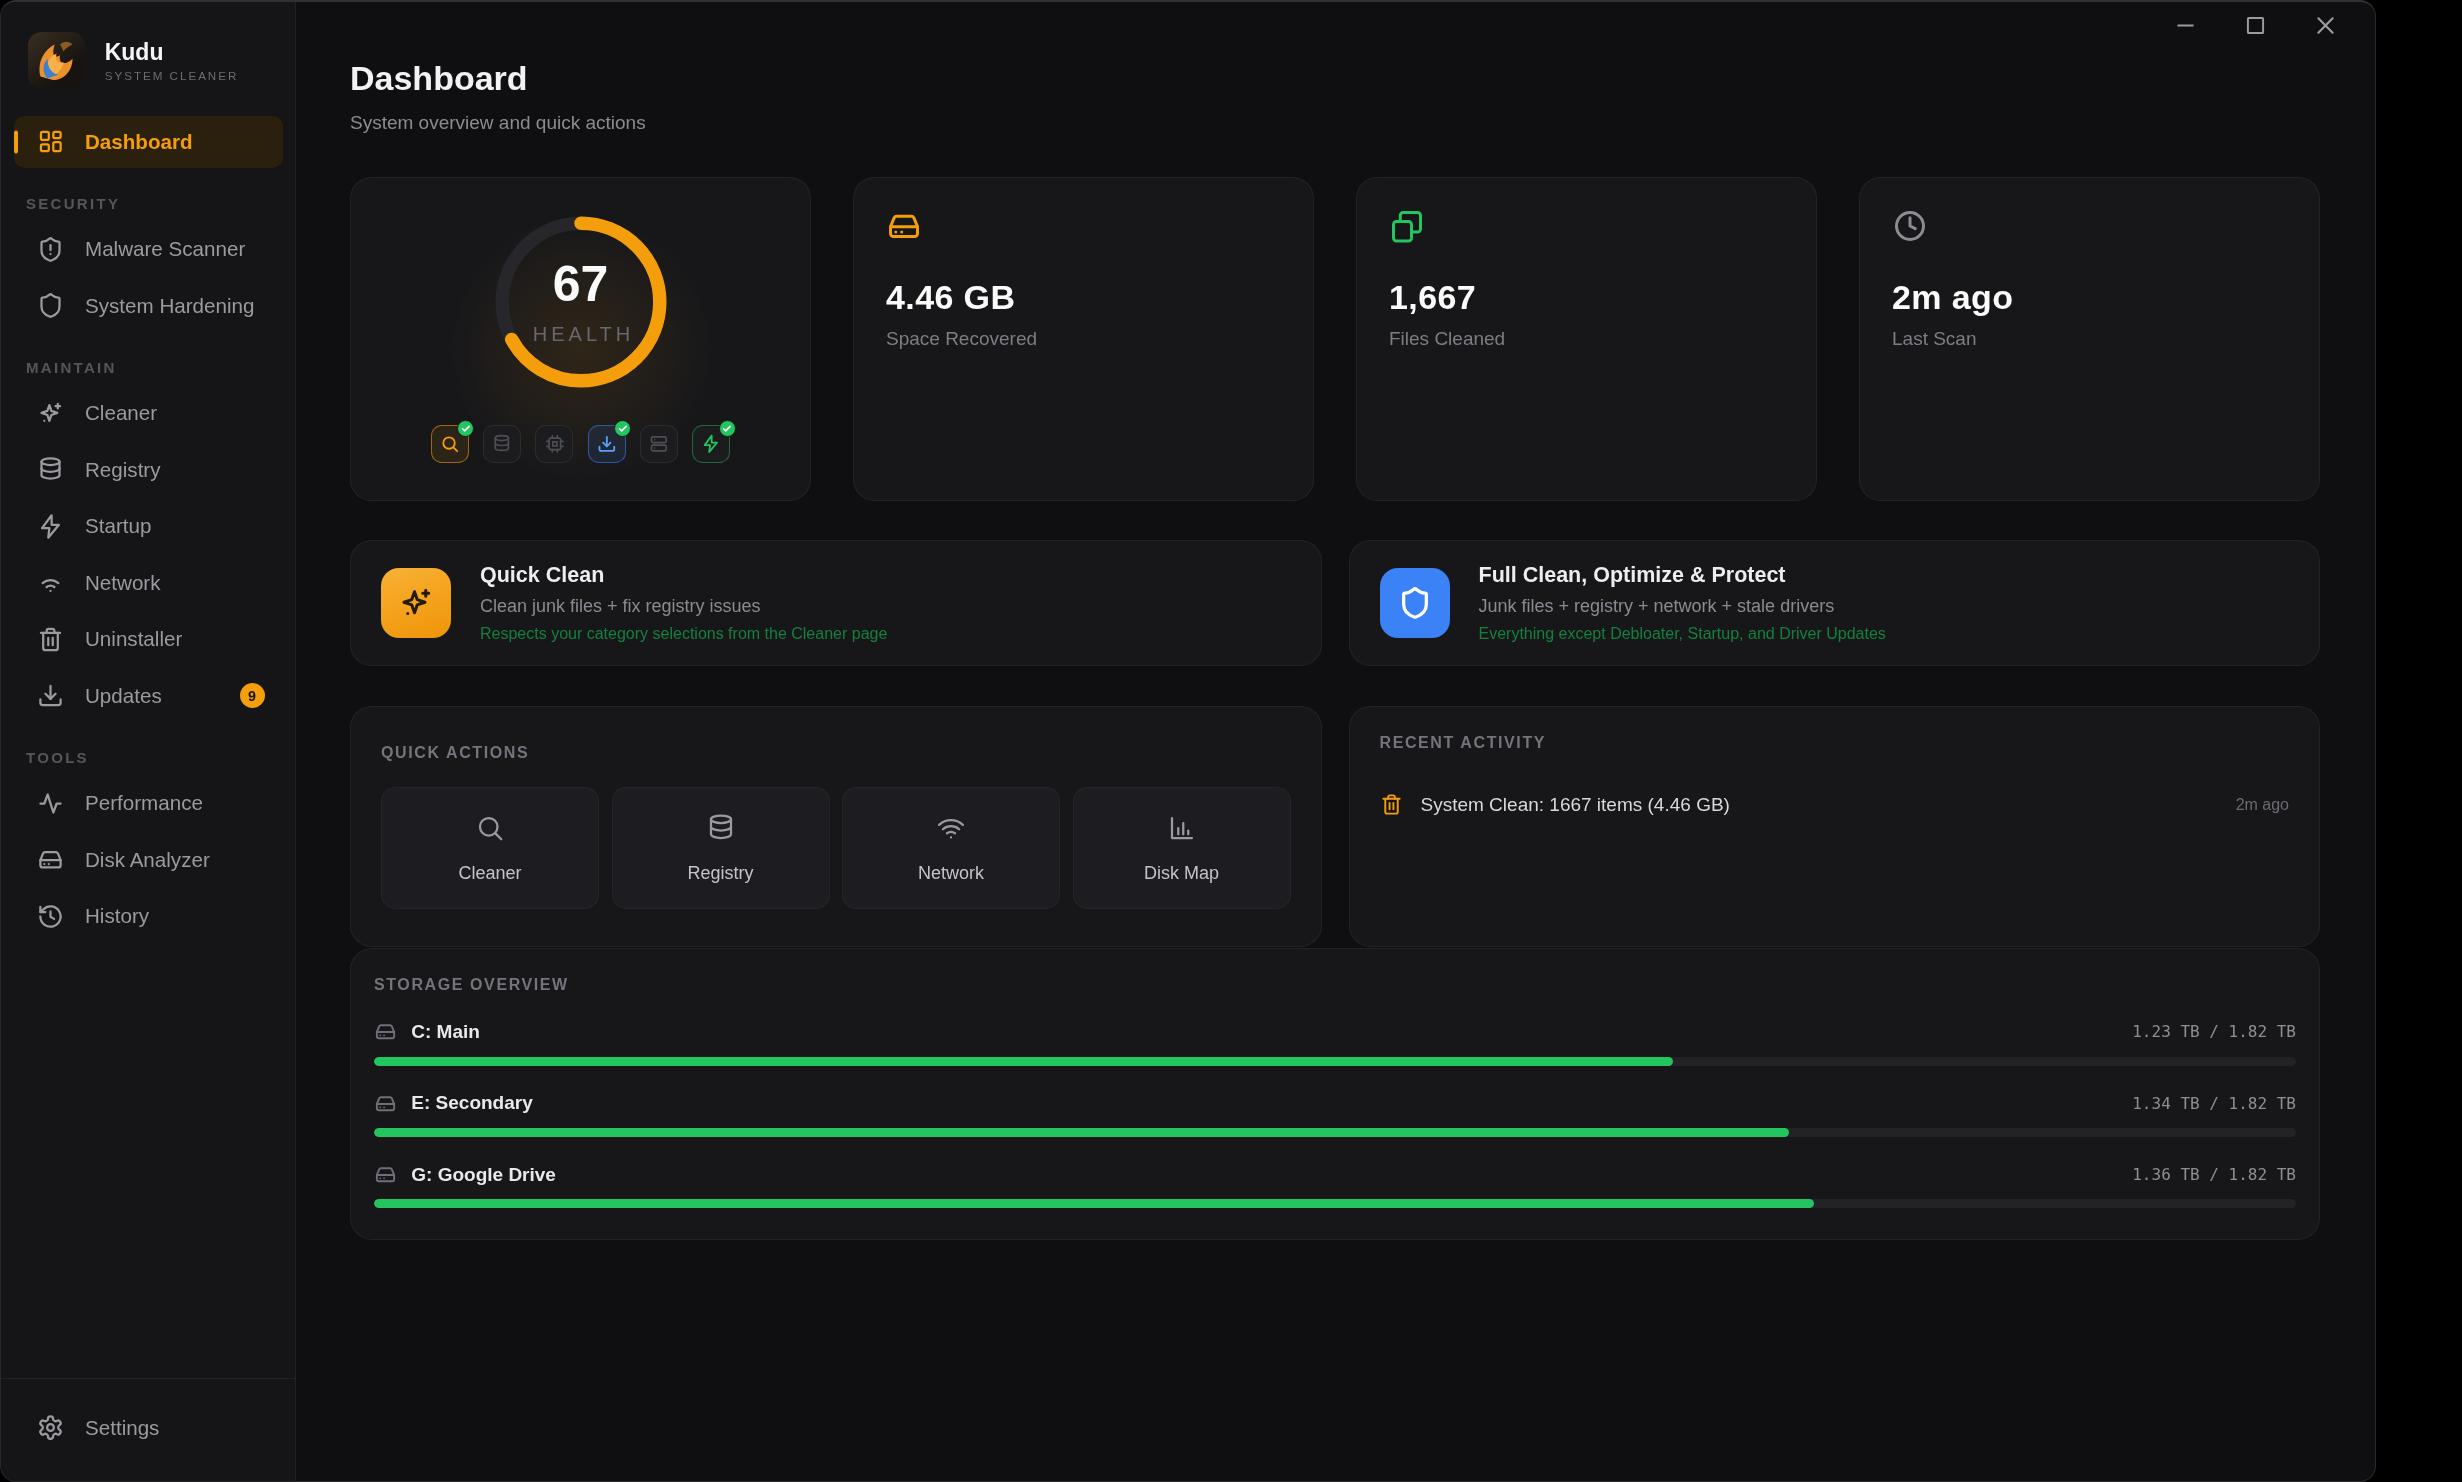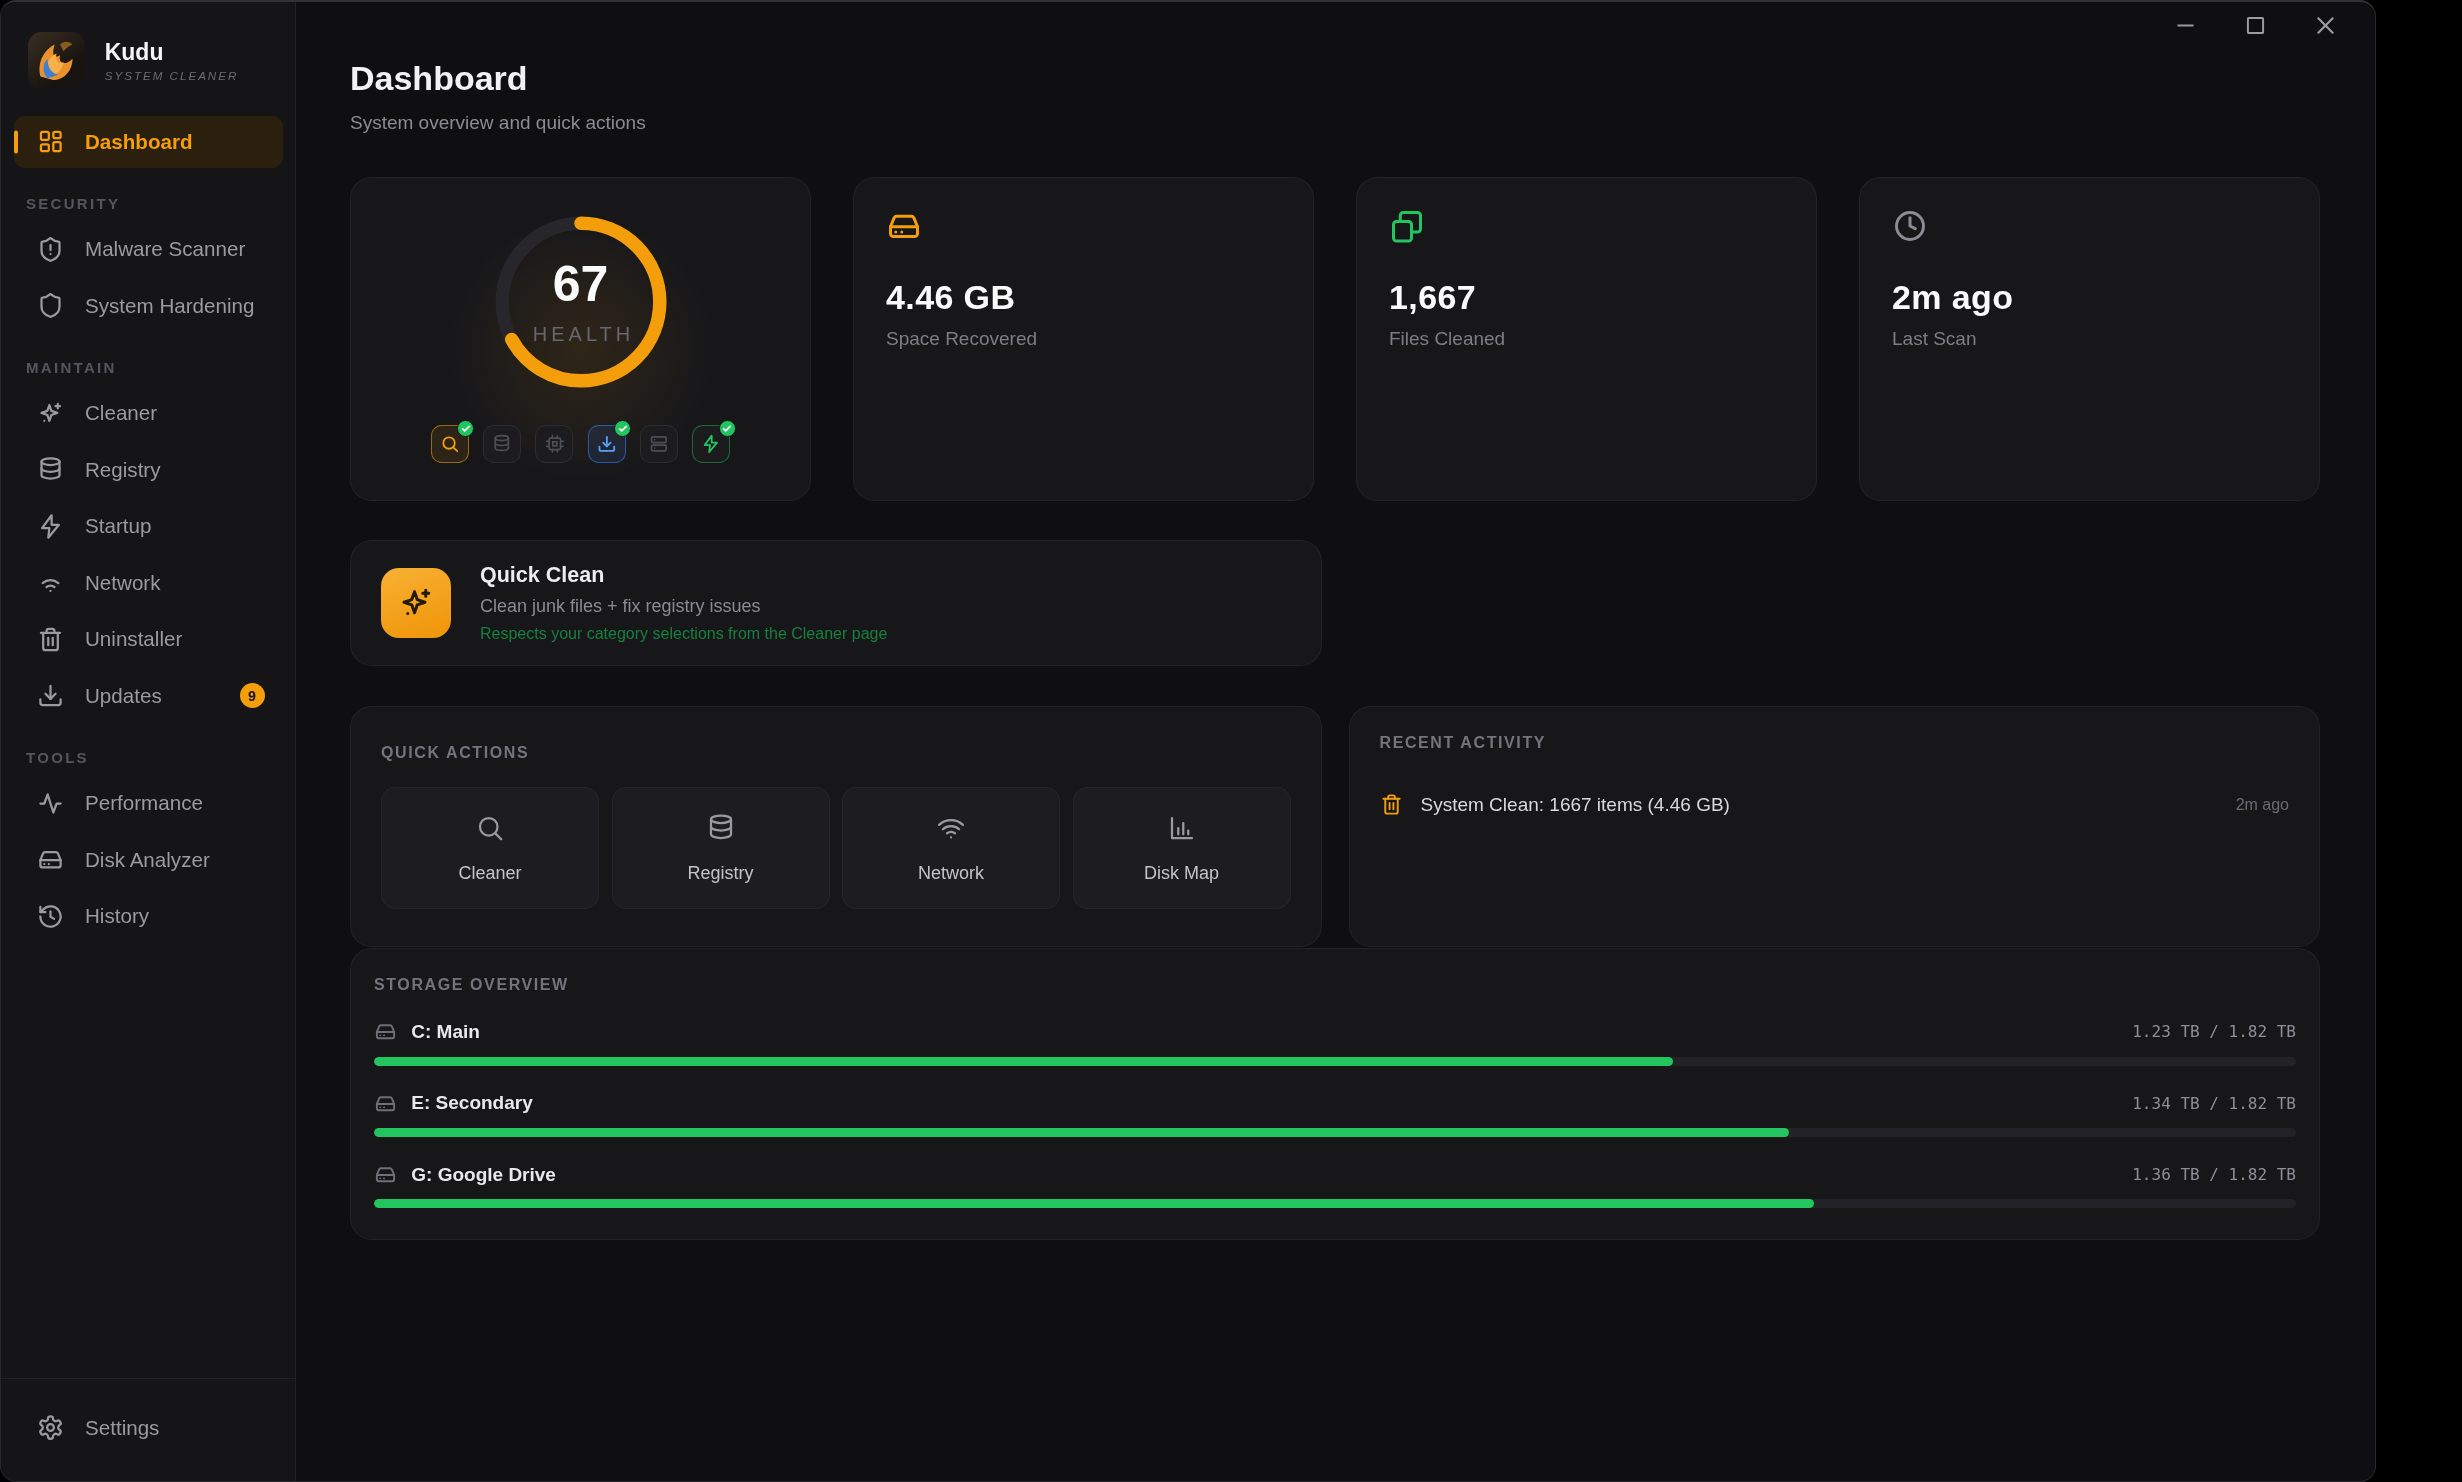--- a/index.html
+++ b/index.html
@@ -31,21 +31,21 @@
 
   
   .sidebar{position:absolute;left:0;top:0;bottom:0;width:295px;background:var(--sidebar);
            border-right:0.9px solid #222226;display:flex;flex-direction:column;}
   .brand{display:flex;align-items:center;gap:19.7px;padding:30px 21.5px 23px 27px;}
   .logo{width:57px;height:57px;border-radius:13.4px;flex:0 0 auto;
         background:linear-gradient(140deg,#3a2f22 0%,#171310 70%);
         position:relative;overflow:hidden;}
   .logo svg{position:absolute;inset:0;}
   .brand-name{font-size:23px;font-weight:700;color:#f5f5f7;line-height:1.15;}
-  .brand-tag{font-size:11.6px;letter-spacing:2px;color:#6c6c74;margin-top:4.5px;font-style:italic;}
+  .brand-tag{font-size:11.6px;letter-spacing:2px;color:#6c6c74;margin-top:4.5px;}
 
   .nav{padding:3.6px 12.5px 0 12.5px;flex:1 1 auto;}
   .nav-header{font-size:15px;font-weight:600;letter-spacing:2.3px;color:#55555d;
               margin:27px 0 11.6px 12.5px;}
   .nav-item{position:relative;display:flex;align-items:center;gap:21.5px;height:52px;
             padding:0 18px 0 23px;border-radius:10.7px;color:var(--navtxt);font-size:20.6px;
             margin-bottom:4.5px;cursor:default;}
   .nav-item .nicon{width:27px;height:27px;flex:0 0 auto;display:flex;}
   .nav-item.active{background:#2b1f0d;color:var(--orange);font-weight:600;}
   .nav-item.active .indicator{position:absolute;left:0;top:50%;transform:translateY(-50%);
@@ -418,20 +418,32 @@
               <path d="M18.5 3.5v4 M16.5 5.5h4"></path>
               <path d="M6.5 19h.01"></path>
             </svg>
         </div>
         <div>
           <div class="banner-title">Quick Clean</div>
           <div class="banner-desc">Clean junk files + fix registry issues</div>
           <div class="banner-note">Respects your category selections from the Cleaner page</div>
         </div>
       </div>
+      <div class="card banner">
+        <div class="banner-icon blue">
+          <svg viewBox="0 0 24 24" width="34" height="34" fill="none" stroke="currentColor" stroke-width="2.3" stroke-linecap="round" stroke-linejoin="round">
+              <path d="M20 13c0 5-3.5 7.5-7.7 9a1 1 0 0 1-.6 0C7.5 20.5 4 18 4 13V6a1 1 0 0 1 1-1c2 0 4.5-1.2 6.2-2.7a1 1 0 0 1 1.6 0C14.5 3.8 17 5 19 5a1 1 0 0 1 1 1z"></path>
+            </svg>
+        </div>
+        <div>
+          <div class="banner-title">Full Clean, Optimize &amp; Protect</div>
+          <div class="banner-desc">Junk files + registry + network + stale drivers</div>
+          <div class="banner-note">Everything except Debloater, Startup, and Driver Updates</div>
+        </div>
+      </div>
     </section>
 
     <section class="mid-row">
       <div class="card qa-card">
         <div class="section-header">QUICK ACTIONS</div>
         <div class="qa-tiles">
           <div class="qa-tile">
             <svg viewBox="0 0 24 24" width="30" height="30" fill="none" stroke="currentColor" stroke-width="1.8" stroke-linecap="round">
                 <circle cx="11" cy="11" r="7"></circle>
                 <line x1="16.5" y1="16.5" x2="21" y2="21"></line>

